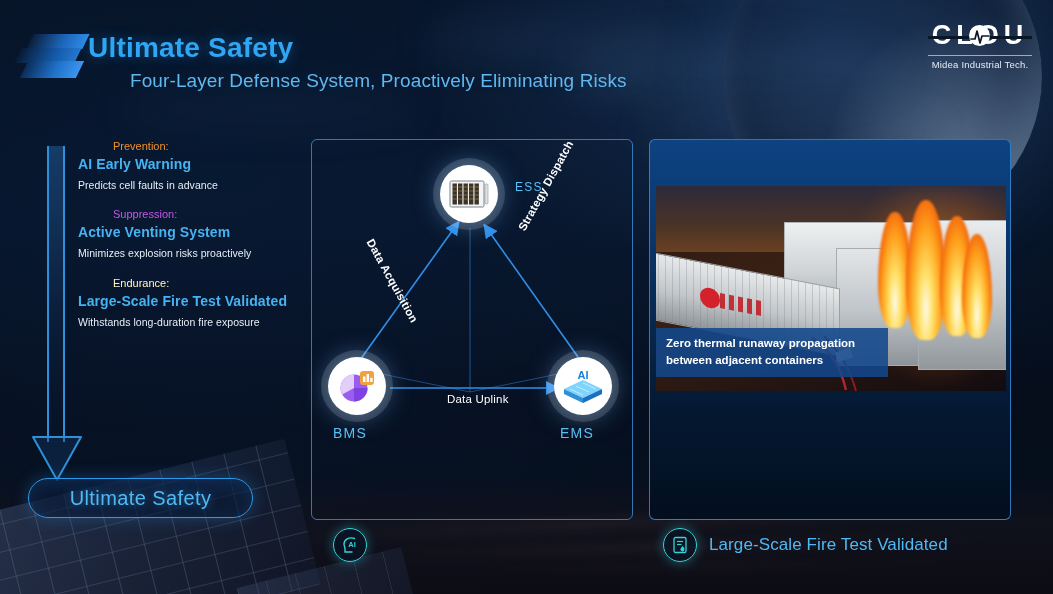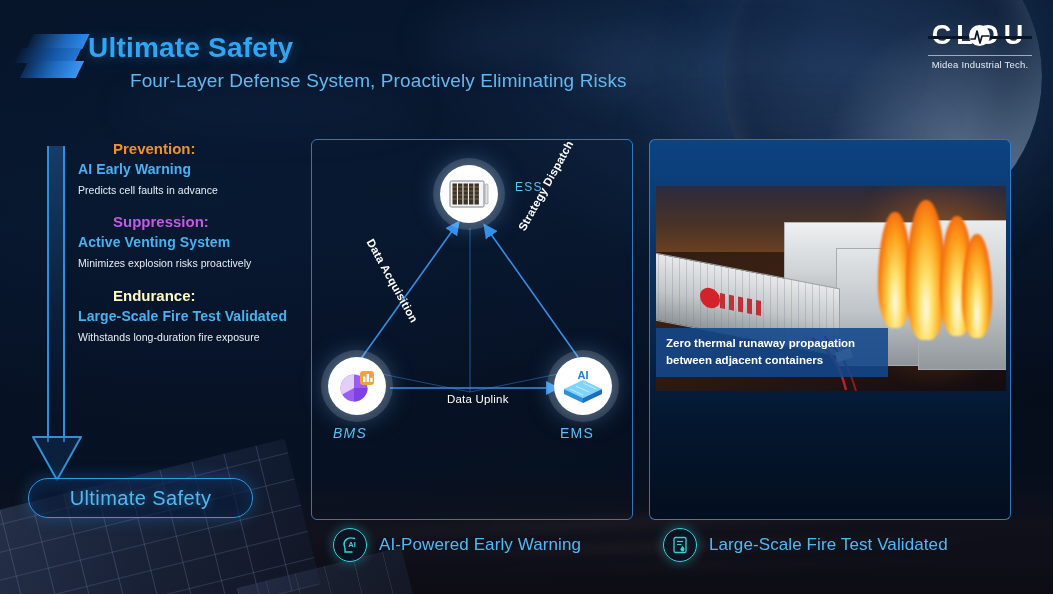--- a/index.html
+++ b/index.html
@@ -101,21 +101,21 @@
   .arrow-col{ position:absolute; left:40px; top:146px; width:34px; height:334px; }
   .arrow-shaft{ position:absolute; left:7px; top:0; width:18px; height:296px;
                 border-left:2px solid #2f8fd8; border-right:2px solid #2f8fd8; }
   .arrow-shaft::after{
      content:""; position:absolute; left:0; top:0; width:100%; height:100%;
      background:linear-gradient(180deg, rgba(36,96,160,.50) 0%, rgba(20,56,105,.22) 60%, rgba(10,30,60,.05) 100%);
   }
 
   .blocks{ position:absolute; left:78px; top:140px; width:240px; }
   .blk{ margin-bottom:17px; }
-  .blk-kicker{ font-size:15px; font-weight:bold; line-height:1.25;padding-left:35px; }
+  .blk-kicker{ font-size:11px; font-weight:normal; line-height:1.25;padding-left:35px; }
   .blk-head{ font-size:14px; font-weight:bold; color:#46b2f2; line-height:1.45; letter-spacing:.1px; }
   .blk-desc{ font-size:10.5px; color:#e8eef6; margin-top:5px; letter-spacing:.05px; }
 
   .pill{
     position:absolute; left:28px; top:478px; width:225px; height:40px;
     border:1.6px solid #2e9ae6; border-radius:22px;
     background:linear-gradient(180deg, rgba(12,34,68,.72) 0%, rgba(6,18,40,.55) 100%);
     box-shadow:0 0 16px rgba(40,140,220,.35), inset 0 0 18px rgba(25,90,160,.28);
     display:flex; align-items:center; justify-content:center;
   }
@@ -142,21 +142,21 @@
     position:absolute; width:58px; height:58px; border-radius:50%;
     background:#ffffff;
     box-shadow:0 0 0 7px rgba(255,255,255,.14), 0 0 26px rgba(120,190,255,.55);
     display:flex; align-items:center; justify-content:center;
   }
   .node-ess{ left:440px; top:165px; }
   .node-bms{ left:328px; top:357px; }
   .node-ems{ left:554px; top:357px; }
   .node-label{ position:absolute; font-size:14px; color:#59c0f7; letter-spacing:1.2px; }
   .lbl-ess{ left:515px; top:180px; font-size:12px; }
-  .lbl-bms{ left:333px; top:425px;font-style:italic; }
+  .lbl-bms{ left:333px; top:425px; }
   .lbl-ems{ left:560px; top:425px; }
 
   .edge-label{ position:absolute; font-size:11.5px; font-weight:bold; color:#ffffff;
                white-space:nowrap; letter-spacing:.2px; }
   .el-acq{ left:375px; top:237px; transform:rotate(61deg); transform-origin:left top; }
   .el-str{ left:516px; top:227px; transform:rotate(-61deg); transform-origin:left top; }
   .el-upl{ left:447px; top:393px; font-weight:normal; font-size:11.5px; }
 
   .foot-row{ position:absolute; left:22px; bottom:28px; display:flex; align-items:center; gap:12px; }
   .foot-icon{ width:34px; height:34px; border-radius:50%;
@@ -349,21 +349,20 @@
     <div class="edge-label el-upl">Data Uplink</div>
   </div>
 
   <div class="foot-row" style="left:333px; bottom:32px;">
     <div class="foot-icon">
       <svg width="22" height="22" viewBox="0 0 22 22">
         <path d="M15.5,4.5 C10,2.5 5,5.5 5,10 C5,12 6,13 6,14.5 L6,18 L13,18" fill="none" stroke="#35d2d8" stroke-width="1.4" stroke-linecap="round"></path>
         <text x="13" y="13" font-size="7.5" font-weight="bold" fill="#35d2d8" text-anchor="middle" font-family="Liberation Sans, sans-serif">AI</text>
       </svg>
     </div>
-    <div class="foot-text">AI-Powered Early Warning</div>
   </div>
 
   <div class="panel panel-right">
     <div class="photo">
       <div class="sky"></div>
       <div class="fglow"></div>
       <div class="cont cont-b"></div>
       <div class="cont cont-c"></div>
       <div class="cont cont-d"></div>
       <div class="cont cont-a"></div>

